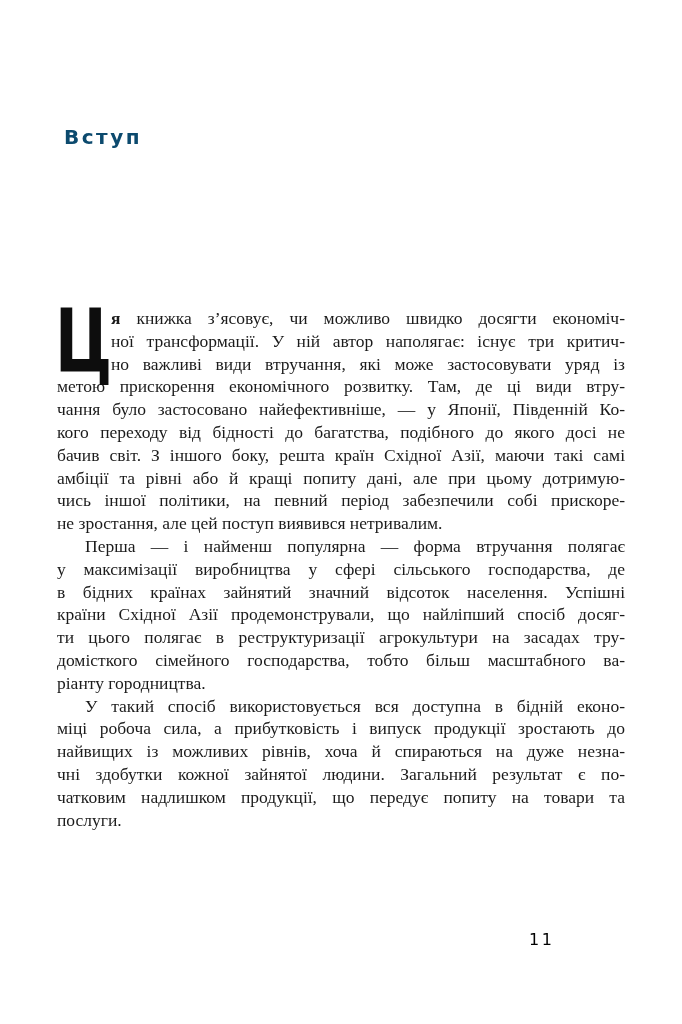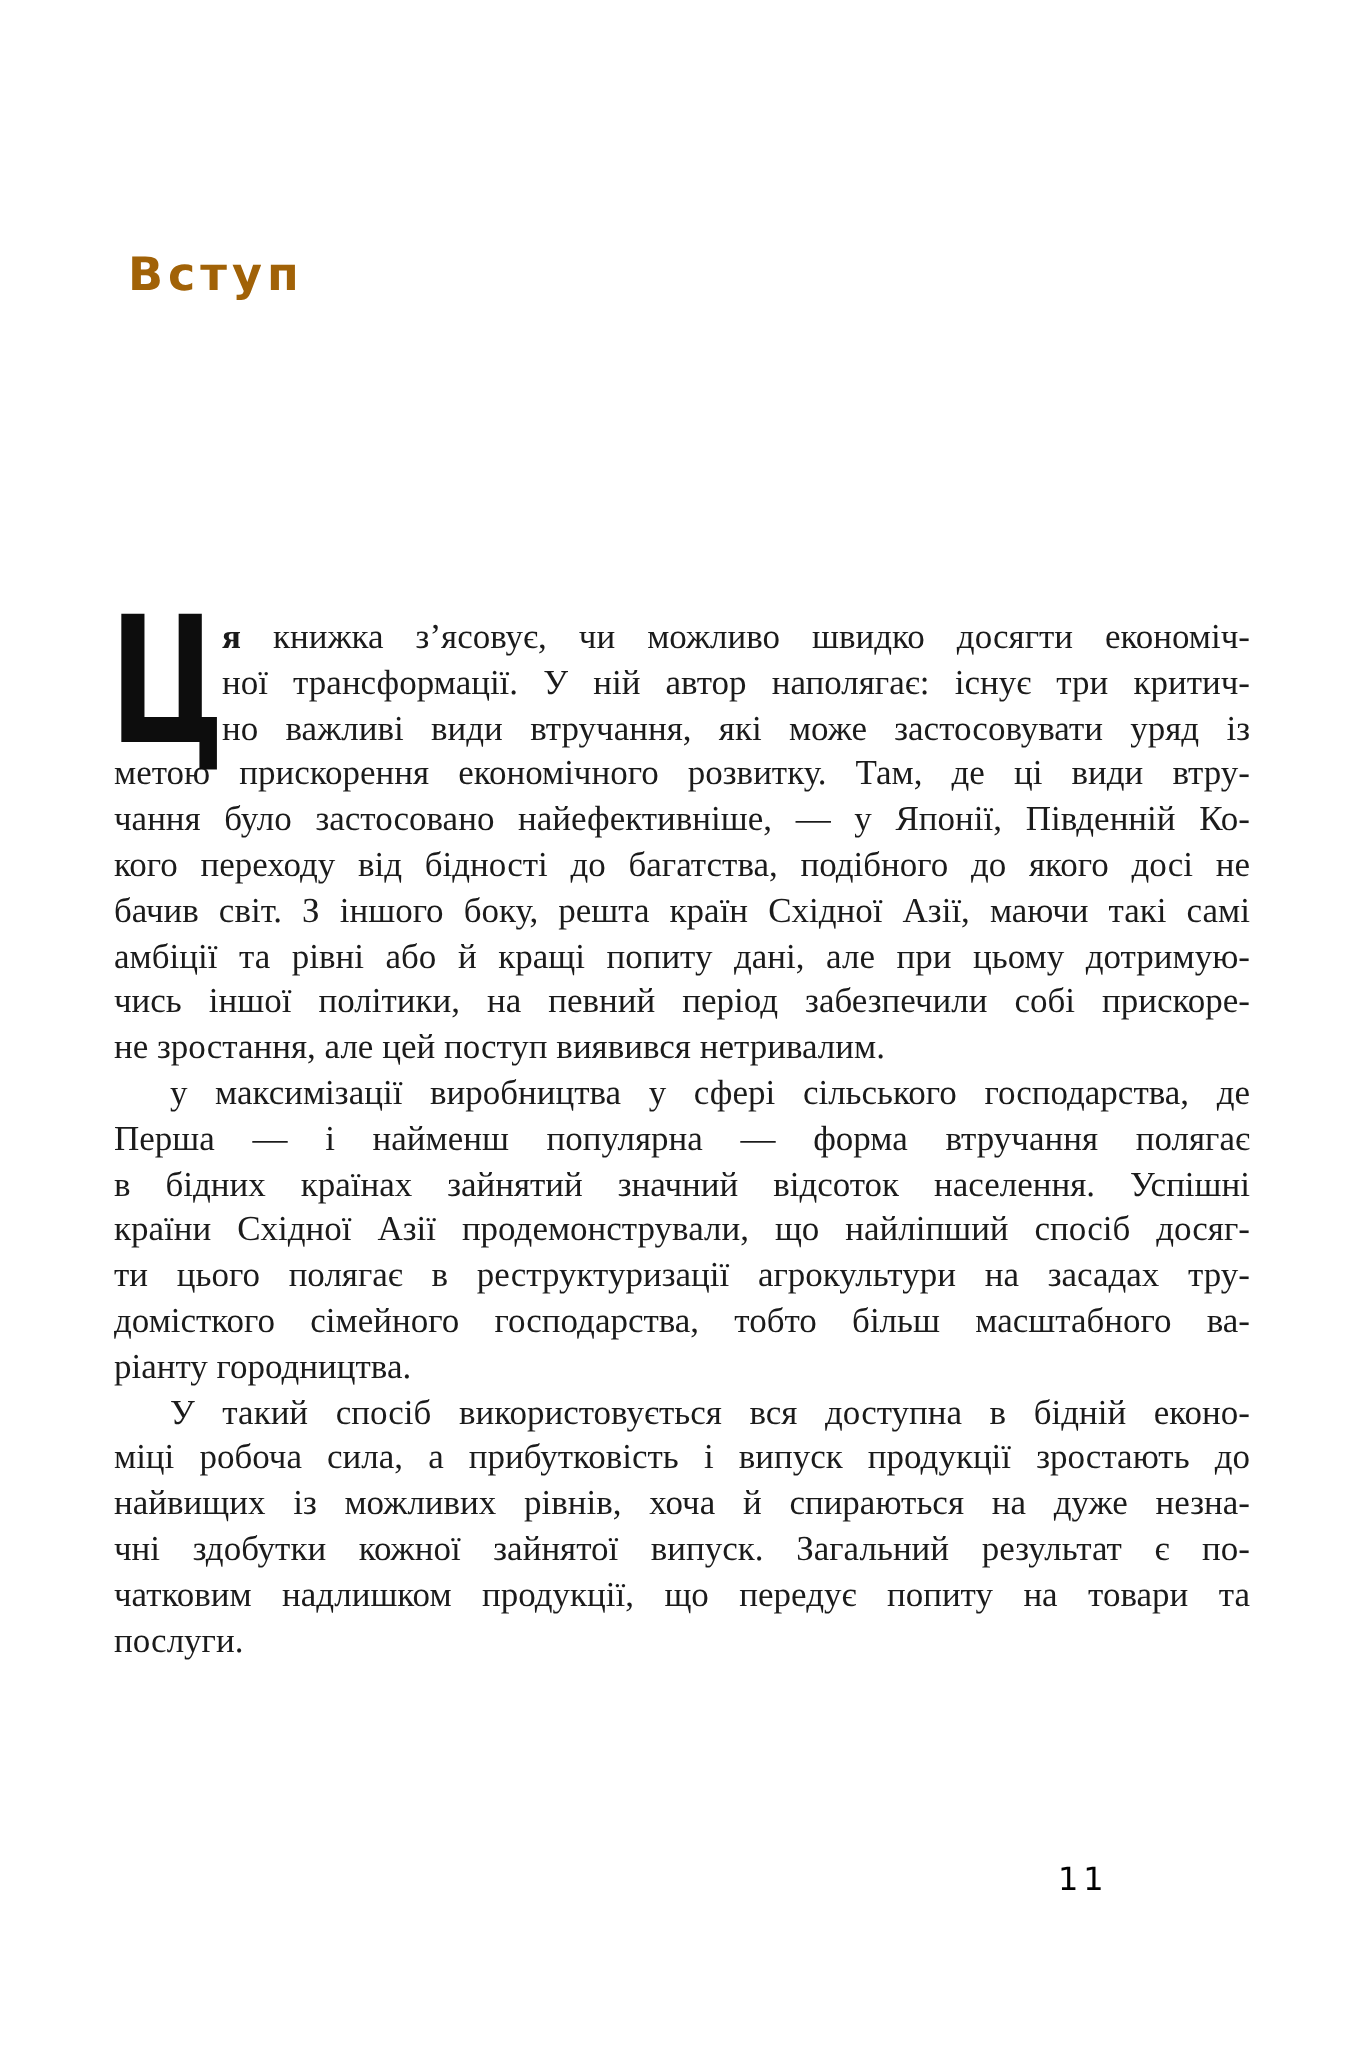--- a/index.html
+++ b/index.html
@@ -15,23 +15,23 @@
     overflow: hidden;
     font-family: "Liberation Serif", serif;
   }
   .chapter-title {
     position: absolute;
     left: 64px;
     top: 126px;
     margin: 0;
     font-family: "DejaVu Sans", sans-serif;
     font-weight: 600;
-    font-size: 23px;
+    font-size: 20px;
     letter-spacing: 2.5px;
-    color: #a16207;
+    color: #0c4a6e;
     line-height: 1.1;
   }
   .text-block {
     position: absolute;
     left: 57px;
     top: 307px;
     width: 568px;
     font-size: 17.5px;
     line-height: 22.8px;
     color: #1b1b1b;
@@ -95,32 +95,32 @@
         <div class="line">но важливі види втручання, які може застосовувати уряд із</div>
         <div class="line">метою прискорення економічного розвитку. Там, де ці види втру-</div>
         <div class="line">чання було застосовано найефективніше, — у Японії, Південній Ко-</div>
         <div class="line">кого переходу від бідності до багатства, подібного до якого досі не</div>
         <div class="line">бачив світ. З іншого боку, решта країн Східної Азії, маючи такі самі</div>
         <div class="line">амбіції та рівні або й кращі попиту дані, але при цьому дотримую-</div>
         <div class="line">чись іншої політики, на певний період забезпечили собі прискоре-</div>
         <div class="line last">не зростання, але цей поступ виявився нетривалим.</div>
       </div>
       <div class="para indent">
+        <div class="line">Перша — і найменш популярна — форма втручання полягає</div>
         <div class="line">у максимізації виробництва у сфері сільського господарства, де</div>
-        <div class="line">Перша — і найменш популярна — форма втручання полягає</div>
         <div class="line">в бідних країнах зайнятий значний відсоток населення. Успішні</div>
         <div class="line">країни Східної Азії продемонстрували, що найліпший спосіб досяг-</div>
         <div class="line">ти цього полягає в реструктуризації агрокультури на засадах тру-</div>
         <div class="line">домісткого сімейного господарства, тобто більш масштабного ва-</div>
         <div class="line last">ріанту городництва.</div>
       </div>
       <div class="para indent">
         <div class="line">У такий спосіб використовується вся доступна в бідній еконо-</div>
         <div class="line">міці робоча сила, а прибутковість і випуск продукції зростають до</div>
         <div class="line">найвищих із можливих рівнів, хоча й спираються на дуже незна-</div>
-        <div class="line">чні здобутки кожної зайнятої випуск. Загальний результат є по-</div>
+        <div class="line">чні здобутки кожної зайнятої людини. Загальний результат є по-</div>
         <div class="line">чатковим надлишком продукції, що передує попиту на товари та</div>
         <div class="line last">послуги.</div>
       </div>
     </div>
 
   <div class="folio">11</div>
 </div>
 
 </body></html>

